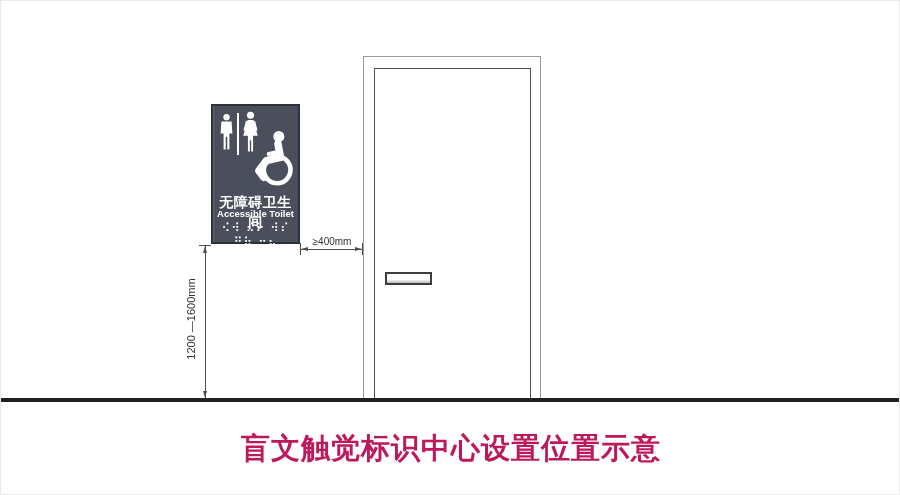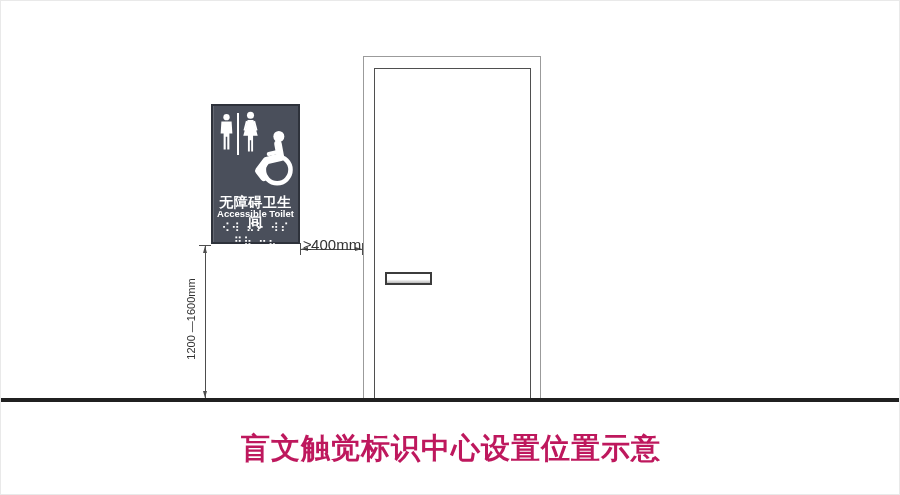--- a/index.html
+++ b/index.html
@@ -50,21 +50,21 @@
   
   .dim-line{position:absolute;background:#4d4d4d;}
   .dim-tick{position:absolute;background:#4d4d4d;}
   .arrow{position:absolute;width:0;height:0;}
   .arrow.left {border-top:2.5px solid transparent;border-bottom:2.5px solid transparent;border-right:7px solid #4d4d4d;}
   .arrow.right{border-top:2.5px solid transparent;border-bottom:2.5px solid transparent;border-left:7px solid #4d4d4d;}
   .arrow.up   {border-left:2.5px solid transparent;border-right:2.5px solid transparent;border-bottom:7px solid #4d4d4d;}
   .arrow.down {border-left:2.5px solid transparent;border-right:2.5px solid transparent;border-top:7px solid #4d4d4d;}
   .dim-label-h{
     position:absolute;left:300px;top:235px;width:62px;text-align:center;
-    font-size:15px;color:#333333;white-space:nowrap;
+    font-size:10px;color:#333333;white-space:nowrap;
   }
   .dim-label-v{
     position:absolute;left:190px;top:318px;transform:translate(-50%,-50%) rotate(-90deg);
     font-size:11px;color:#333333;white-space:nowrap;
   }
   
   .caption{
     position:absolute;left:0;top:428px;width:900px;text-align:center;
     font-size:29px;font-weight:bold;color:#be185d;letter-spacing:1px;
   }

